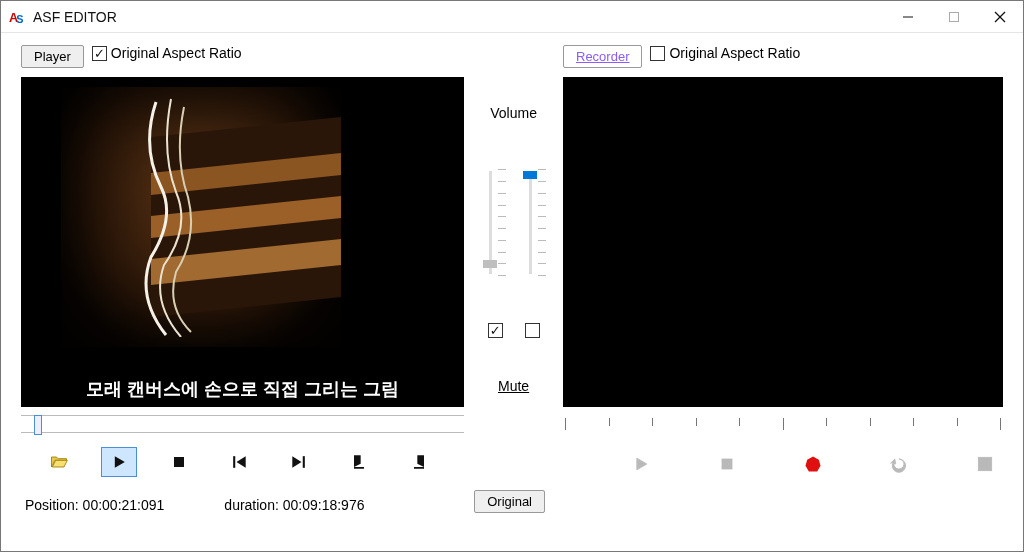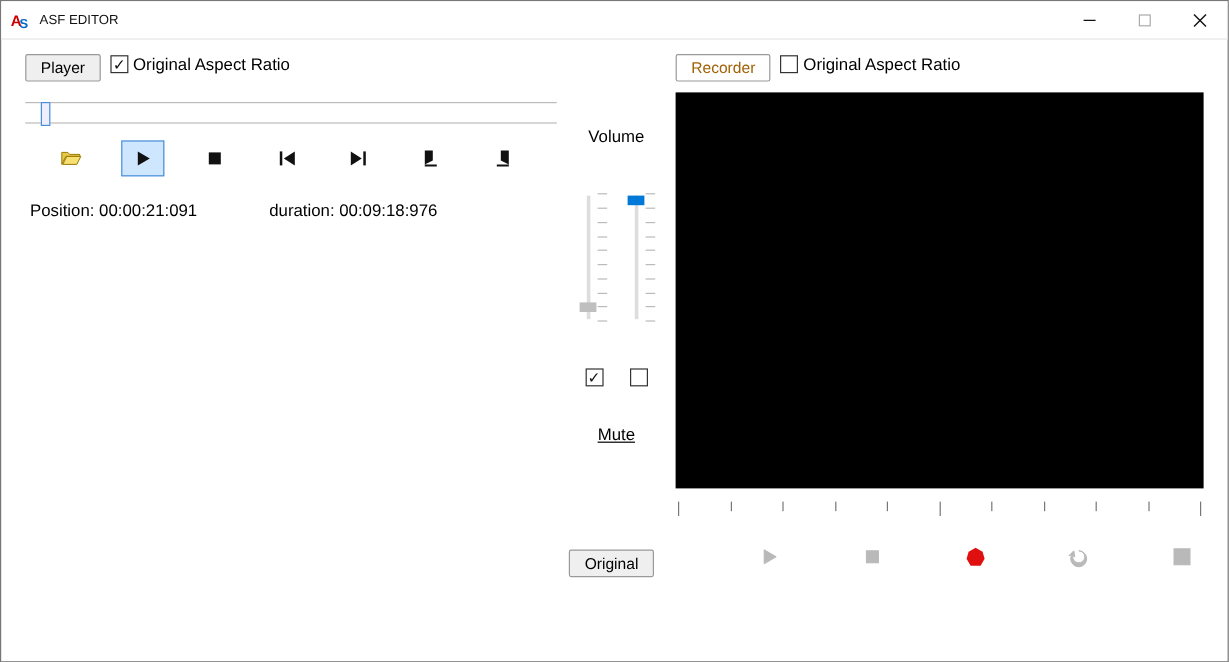--- a/index.html
+++ b/index.html
@@ -19,21 +19,21 @@
     border-bottom: 1px solid #e5e5e5;
     display: flex;
     align-items: center;
     padding-left: 8px;
   }
   .titlebar .app-icon {
     width: 18px; height: 18px;
     margin-right: 6px;
     display: flex; align-items: center; justify-content: center;
   }
-  .titlebar .title { font-size: 11px; color: #111; }
+  .titlebar .title { font-size: 14px; color: #111; }
   .titlebar .spacer { flex: 1; }
   .win-btn {
     width: 46px; height: 32px;
     display: flex; align-items: center; justify-content: center;
     color: #333;
   }
   .win-btn svg { width: 12px; height: 12px; }
 
   .content {
     display: flex;
@@ -55,21 +55,21 @@
   }
 
   .btn {
     border: 1px solid #999;
     background: #efefef;
     padding: 3px 12px;
     font-size: 13px;
     border-radius: 2px;
     cursor: pointer;
   }
-  .btn.red { color: #a16207; background:#fff; }
+  .btn.red { color: #8b5cf6; background:#fff;text-decoration:underline; }
   .checkbox-wrap {
     display: flex; align-items: center; gap: 4px;
     font-size: 14px;
   }
   .cb {
     width: 15px; height: 15px;
     border: 1px solid #333;
     display: inline-flex; align-items: center; justify-content: center;
     background: #fff;
   }
@@ -229,20 +229,35 @@
   <div class="pane left">
     <div class="top-row">
       <button class="btn">Player</button>
       <label class="checkbox-wrap">
         <span class="cb checked"></span>
         <span>Original Aspect Ratio</span>
       </label>
       <span style="flex:1"></span>
     </div>
 
+    <div class="video-box">
+      <div class="video-content">
+        <div class="video-scene">
+          <div class="scene-stripes"></div>
+          <div class="scene-crack">
+            <svg viewBox="0 0 70 240">
+              <path d="M20 5 Q5 50 25 90 Q40 120 15 160 Q0 200 30 238" stroke="#f5f1e6" stroke-width="3" fill="none"></path>
+              <path d="M35 2 Q25 55 40 95 Q55 130 28 168 Q15 205 45 240" stroke="#eae3cf" stroke-width="2" fill="none"></path>
+              <path d="M48 10 Q38 60 52 100 Q62 140 40 175 Q30 210 55 235" stroke="#d8cfb3" stroke-width="2" fill="none"></path>
+            </svg>
+          </div>
+        </div>
+      </div>
+      <div class="caption">모래 캔버스에 손으로 직접 그리는 그림</div>
+    </div>
 
     <div class="track">
       <div class="thumb" style="left:3%"></div>
     </div>
 
     <div class="transport">
       <div class="tbtn">
         <svg viewBox="0 0 24 24">
             <path d="M3 6h6l2 2h10v2H7l-4 8V6z" fill="#e6c94b" stroke="#9a7a00" stroke-width="1"></path>
             <path d="M4 18L8 10h14l-4 8H4z" fill="#f7df72" stroke="#9a7a00" stroke-width="1"></path>

